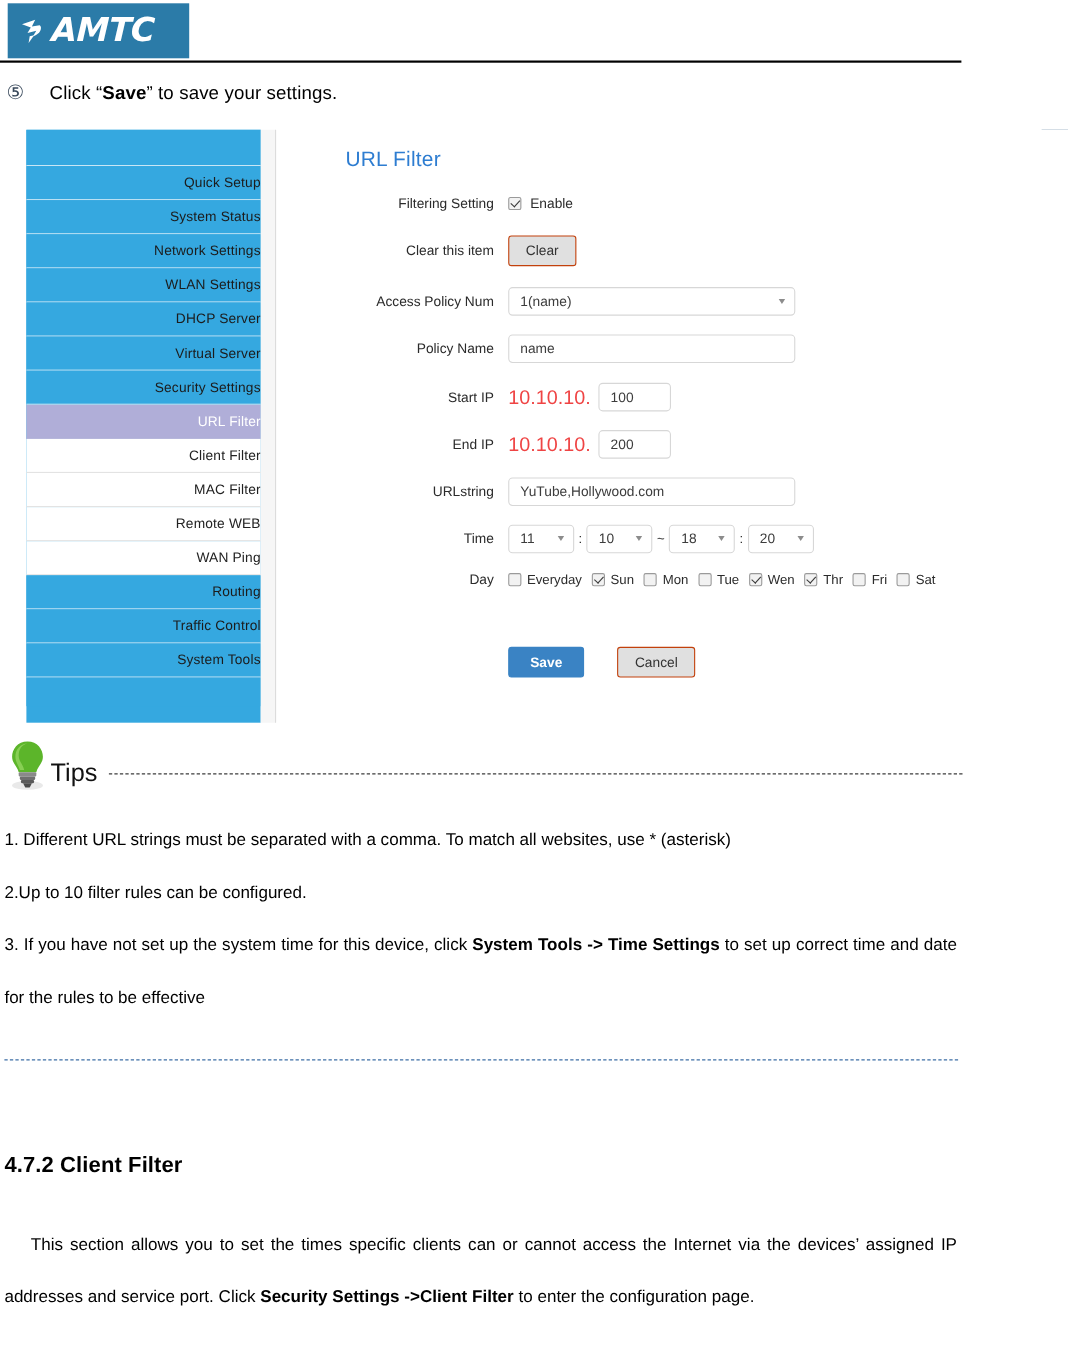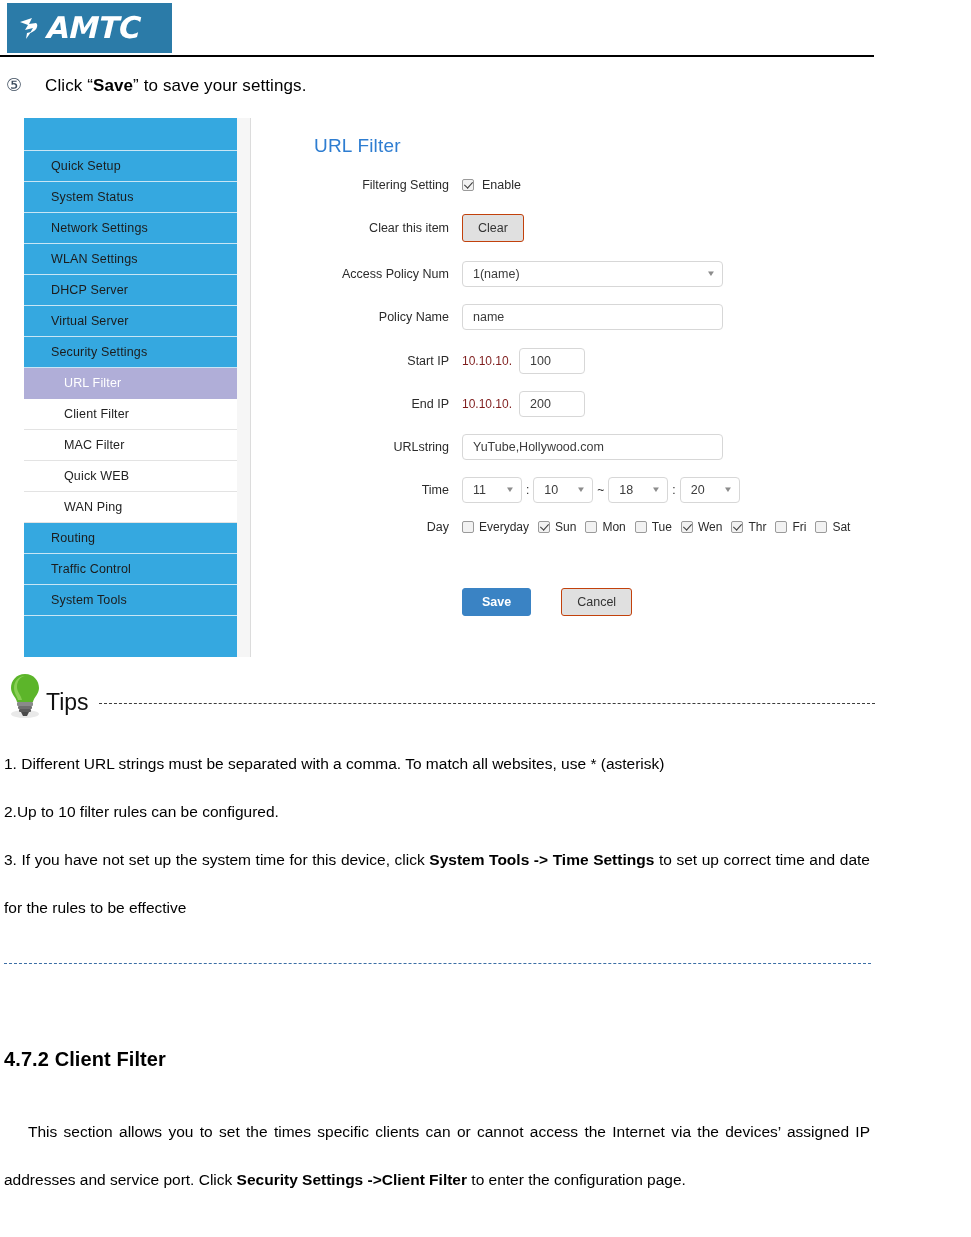--- a/index.html
+++ b/index.html
@@ -116,20 +116,21 @@
     height: 31px;
     box-sizing: border-box;
     border-bottom: 1px solid #c9e6f5;
     display: flex;
     align-items: center;
     font-size: 12.5px;
     color: #1c1c1c;
     padding-left: 27px;
     background: #35a8e0;
     letter-spacing: 0.15px;
+    justify-content: flex-end;
   }
   .nav-item.sub {
     background: #ffffff;
     border-bottom: 1px solid #e3e3e3;
     padding-left: 40px;
     color: #222;
   }
   .nav-item.sub.active {
     background: #b0aed8;
     color: #ffffff;
@@ -245,22 +246,22 @@
     justify-content: space-between;
     padding: 0 7px 0 10px;
   }
   .caret {
     font-size: 8px;
     color: #8c8c8c;
     line-height: 1;
     transform: scaleX(1.25);
   }
   .ip-prefix {
-    font-size: 12px;
-    color: #7f1d1d;
+    font-size: 18px;
+    color: #ef4444;
     margin-right: 7px;
     white-space: nowrap;
   }
   .time-sep { font-size: 12px; color: #2b2b2b; margin: 0 4px; }
   .day-item { display: flex; align-items: center; margin-right: 9px; }
   .day-item .chk-label { margin-left: 5px; font-size: 12px; }
 
   
   #tips-head {
     position: absolute;
@@ -381,21 +382,21 @@
         <div class="nav-item sub active">
           <span>URL Filter</span>
         </div>
         <div class="nav-item sub">
           <span>Client Filter</span>
         </div>
         <div class="nav-item sub">
           <span>MAC Filter</span>
         </div>
         <div class="nav-item sub">
-          <span>Quick WEB</span>
+          <span>Remote WEB</span>
         </div>
         <div class="nav-item sub">
           <span>WAN Ping</span>
         </div>
         <div class="nav-item">
           <span>Routing</span>
         </div>
         <div class="nav-item">
           <span>Traffic Control</span>
         </div>

